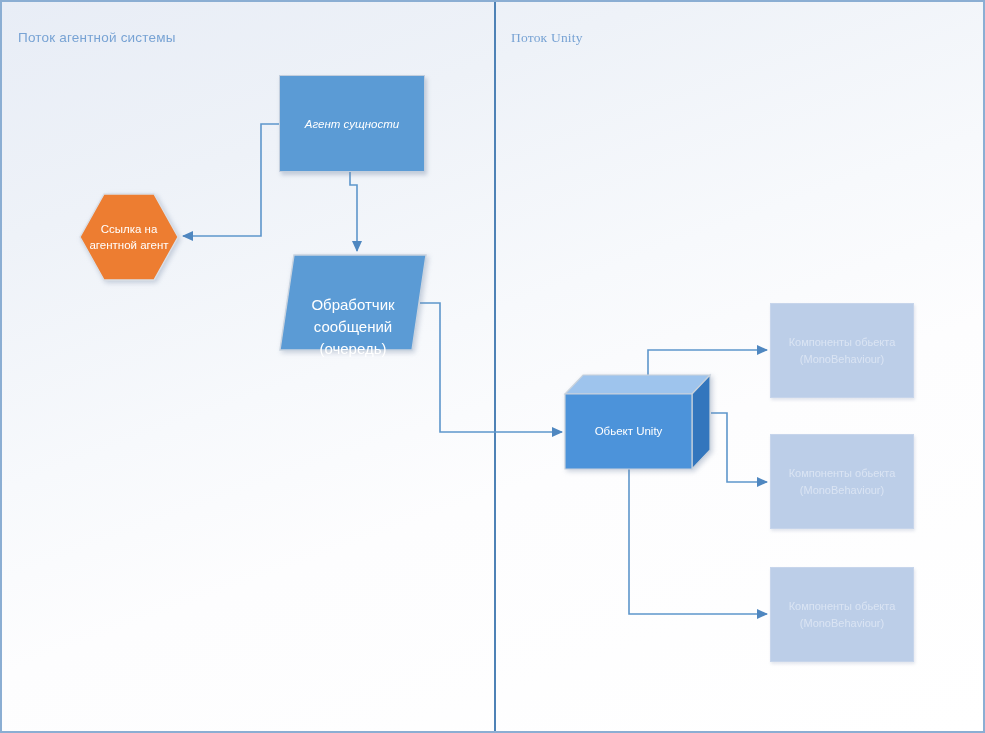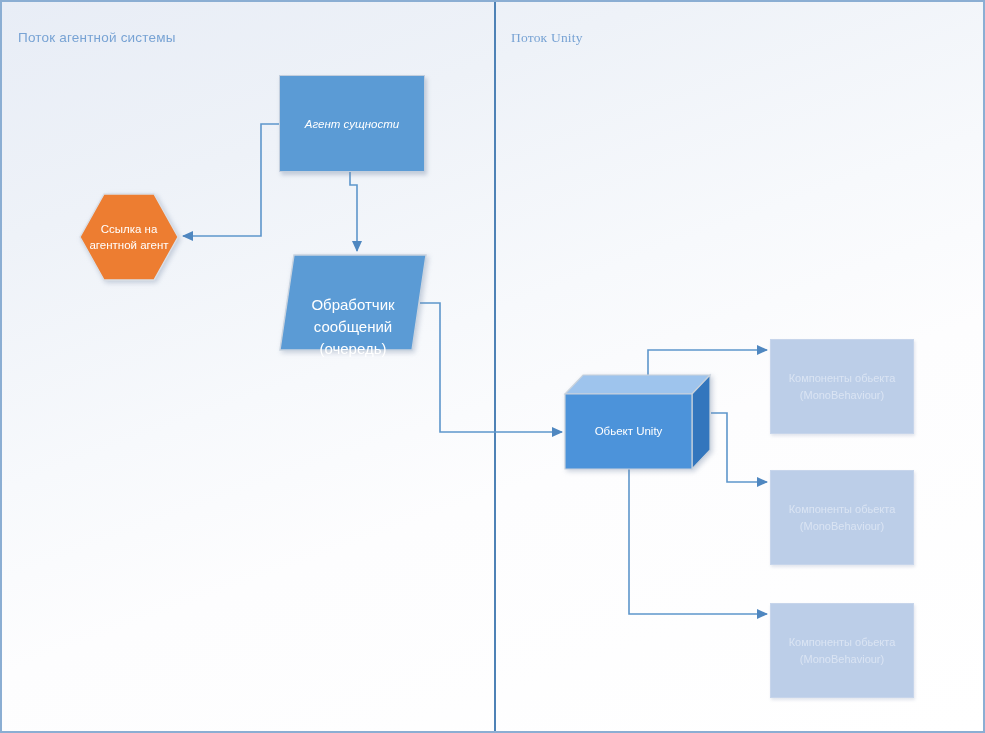--- a/index.html
+++ b/index.html
@@ -35,21 +35,21 @@
     position:absolute;display:flex;align-items:center;justify-content:center;
     background:#5B9BD5;border:1px solid #c3cedd;
     box-shadow:2px 2.5px 4px rgba(108,130,160,0.35);
     color:#ffffff;font-size:11.5px;text-align:center;font-style:italic;
   }
   .node-component{
     position:absolute;display:flex;align-items:center;justify-content:center;
     background:#BCCEE8;border:1px solid #C7D5EB;
     box-shadow:1px 2px 3px rgba(150,165,190,0.28);
     color:#DAE4F3;font-size:11px;text-align:center;line-height:1.5;
-    padding:0 9px;box-sizing:border-box;margin-top:36px;
+    padding:0 9px;box-sizing:border-box;
   }
   .float-label{
     position:absolute;display:flex;align-items:center;justify-content:center;
     color:#ffffff;text-align:center;pointer-events:none;line-height:1.4;
   }
   .label-hex{left:85px;top:196px;width:84px;height:78px;font-size:11.5px;}
   .label-para{left:290px;top:281px;width:122px;height:40px;font-size:15px;line-height:1.45;margin-top:24px;}
   .label-cube{left:565px;top:394px;width:123px;height:71px;font-size:11.5px;border-radius:7px;}
 </style>
 </head>

